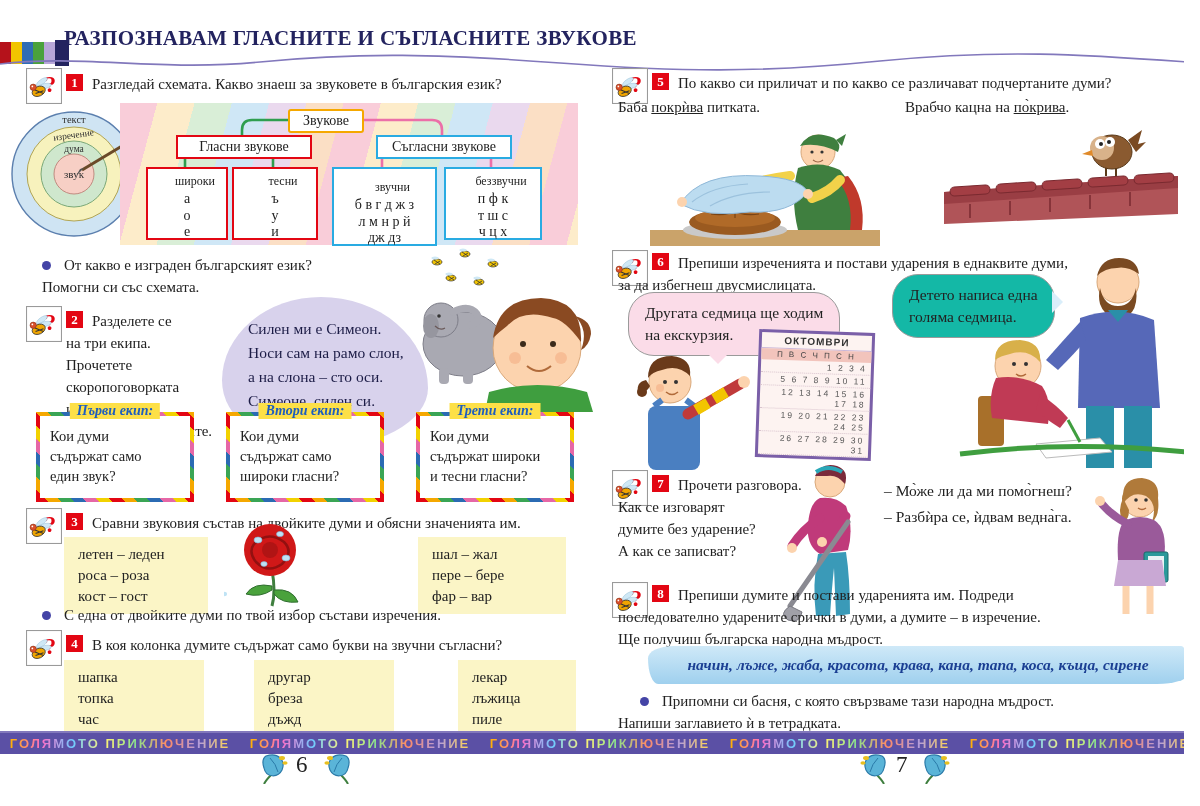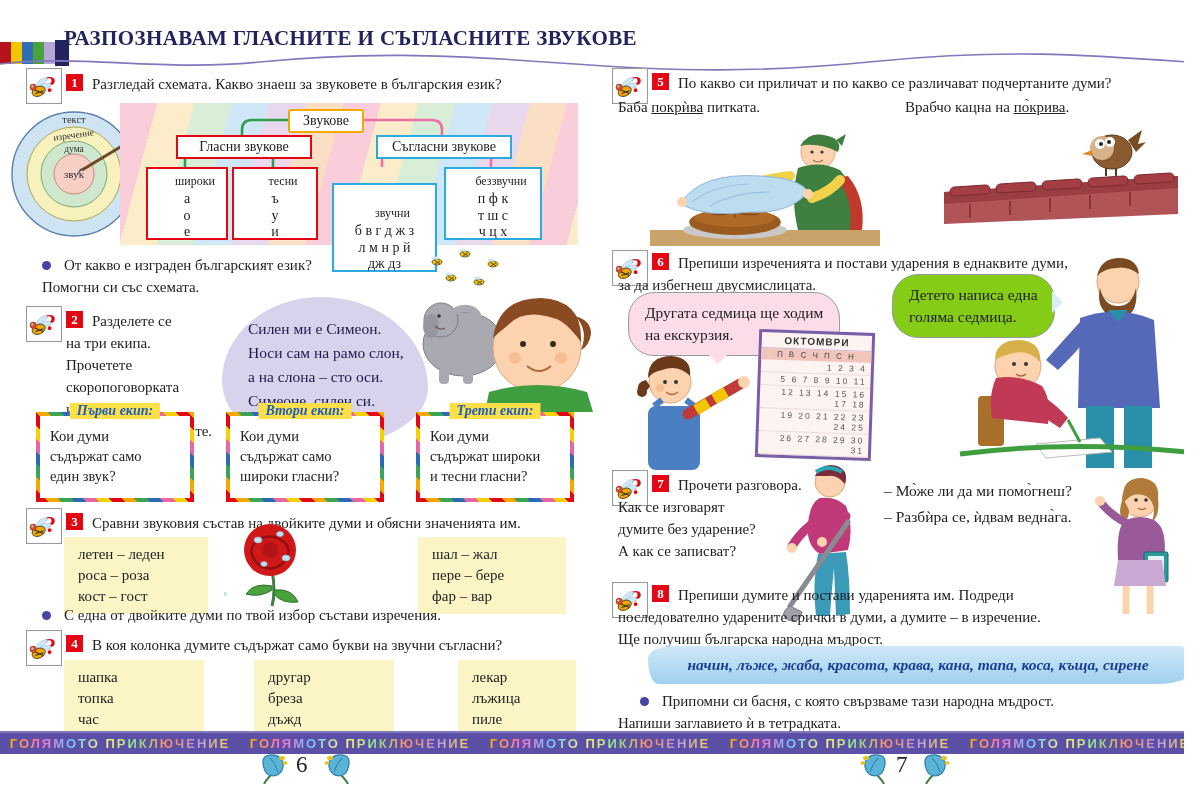--- a/index.html
+++ b/index.html
@@ -47,21 +47,21 @@
   .team-title{position:absolute;top:-13px;left:50%;transform:translateX(-50%);background:#fde047;
               padding:0 7px;font-style:italic;font-weight:bold;font-size:14px;color:#1d5dbf;white-space:nowrap;}
   .team-inner .line{font-size:14.5px;line-height:20px;white-space:nowrap;}
 
   
   .cloud{position:absolute;background:#d8d2ec;border-radius:48% 52% 55% 45% / 55% 60% 40% 45%;}
   .cloud .poem{position:absolute;left:26px;top:20px;font-size:15.5px;line-height:24px;color:#1c1c46;white-space:nowrap;}
   .bubble{position:absolute;border:1.5px solid #9a9a9a;border-radius:26px;padding:9px 16px;font-size:15.5px;
           line-height:22px;white-space:nowrap;}
   .bubble.pink{background:#fbdce8;}
-  .bubble.blue{background:#84cc16;}
+  .bubble.blue{background:#14b8a6;}
   .bubble .tail{position:absolute;width:0;height:0;border:11px solid transparent;}
 
   
   .calendar{position:absolute;left:757px;top:331px;width:116px;background:#fdf3f1;border:3px solid #7a5fa8;
             transform:rotate(2deg);box-sizing:border-box;}
   .cal-title{text-align:center;font-weight:bold;font-size:10px;letter-spacing:1px;color:#333;padding:2px 0;
              font-family:"Liberation Sans",sans-serif;border-bottom:1px solid #c9b6d8;}
   .cal-days{text-align:center;font-size:8px;letter-spacing:2px;background:#f2c4bc;color:#444;padding:1px 0;
             font-family:"Liberation Sans",sans-serif;}
   .cal-row{text-align:right;font-size:8.5px;letter-spacing:2px;padding:1px 4px;color:#555;
@@ -159,21 +159,21 @@
       <div class="dg-line">а</div>
       <div class="dg-line">о</div>
       <div class="dg-line">е</div>
     </div>
     <div class="dg-box bd-red" style="left:112px;top:64px;width:82px;height:67px;padding-top:2px">
       <div class="dg-title">тесни</div>
       <div class="dg-line">ъ</div>
       <div class="dg-line">у</div>
       <div class="dg-line">и</div>
     </div>
-    <div class="dg-box bd-blue" style="left:212px;top:80px;width:101px;height:67px;padding-top:18px">
+    <div class="dg-box bd-blue" style="left:212px;top:64px;width:101px;height:67px;padding-top:8px">
       <div class="dg-title">звучни</div>
       <div class="dg-line">б в г д ж з</div>
       <div class="dg-line">л м н р й</div>
       <div class="dg-line">дж дз</div>
     </div>
     <div class="dg-box bd-blue" style="left:324px;top:64px;width:94px;height:67px;padding-top:2px">
       <div class="dg-title">беззвучни</div>
       <div class="dg-line">п ф к</div>
       <div class="dg-line">т ш с</div>
       <div class="dg-line">ч ц х</div>

